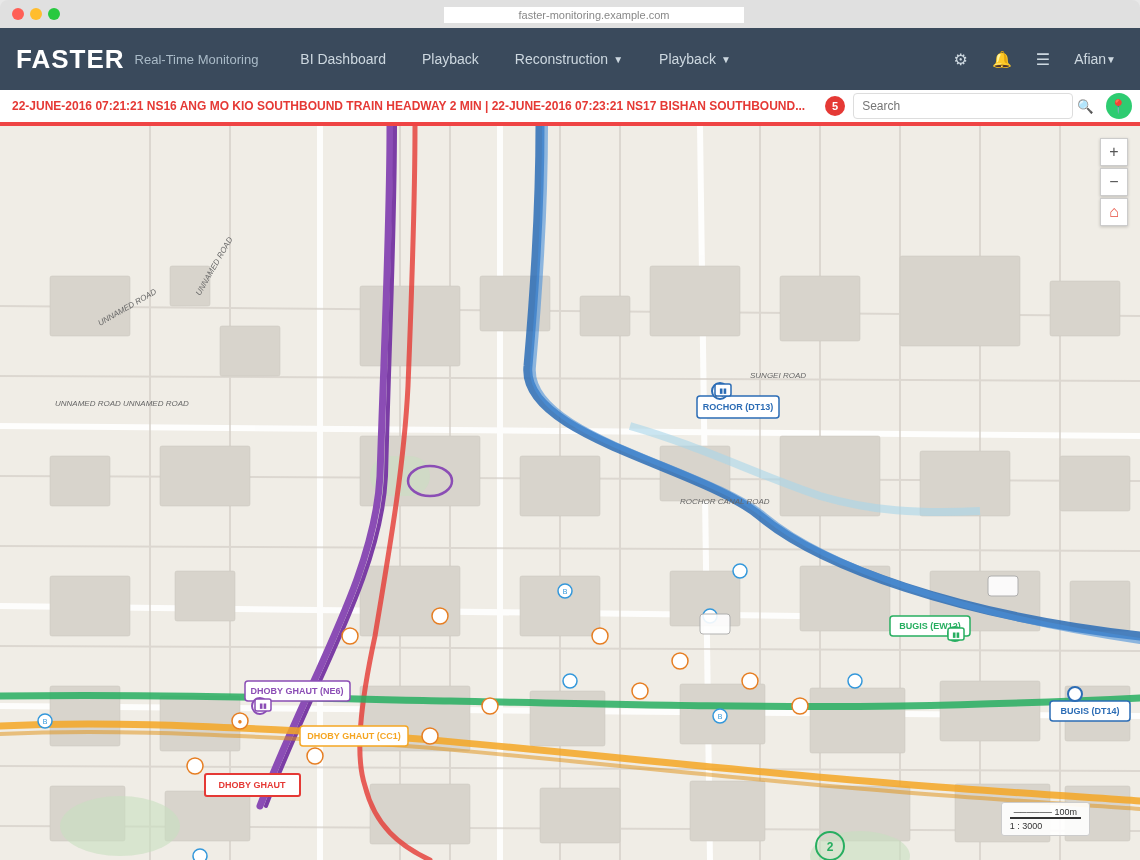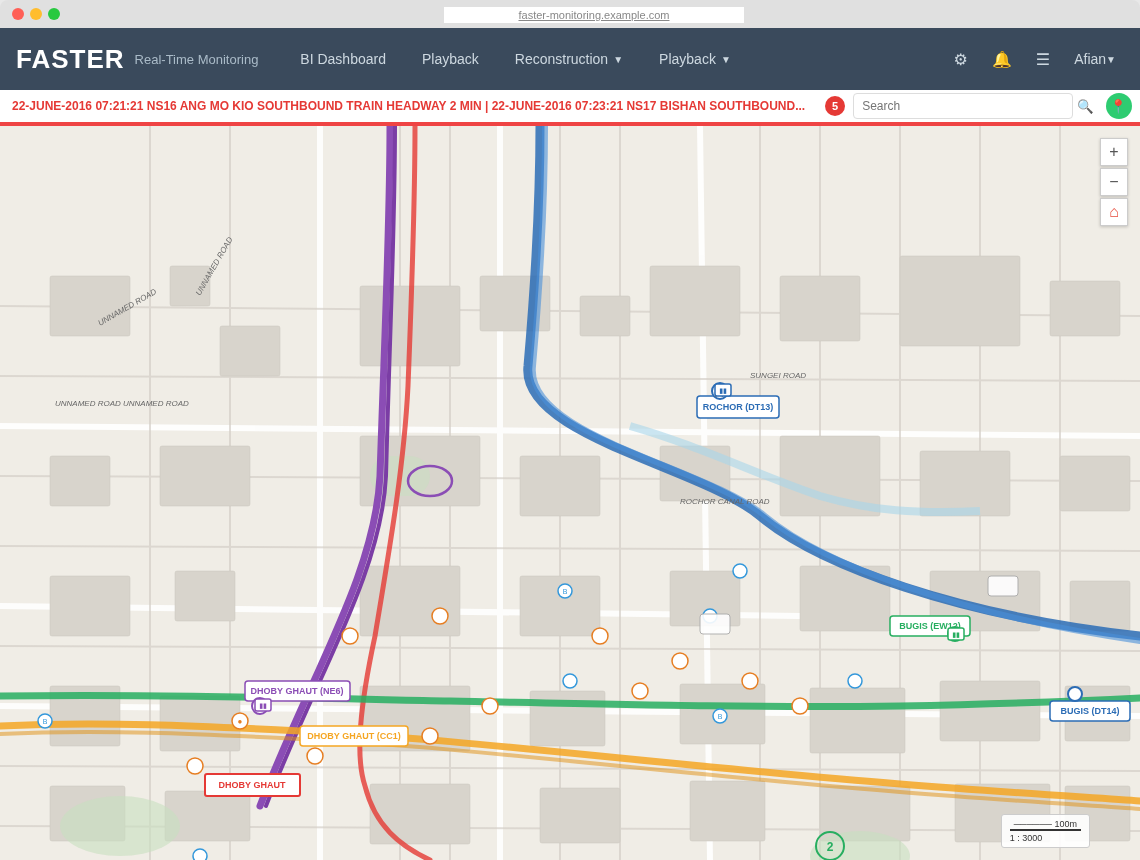--- a/index.html
+++ b/index.html
@@ -6,21 +6,21 @@
     body { width: 1140px; height: 860px; overflow: hidden; font-family: -apple-system, BlinkMacSystemFont, 'Segoe UI', sans-serif; background: #e8e8e8; }
 
     
     .window-chrome { background: #e0e0e0; height: 28px; display: flex; align-items: center; padding: 0 12px; border-radius: 8px 8px 0 0; }
     .window-buttons { display: flex; gap: 6px; }
     .win-btn { width: 12px; height: 12px; border-radius: 50%; }
     .win-btn.red { background: #ff5f56; }
     .win-btn.yellow { background: #ffbd2e; }
     .win-btn.green { background: #27c93f; }
     .window-url { flex: 1; text-align: center; }
-    .url-bar { background: white; border-radius: 0; padding: 2px 16px; font-size: 11px; color: #888; display: inline-block; min-width: 300px; text-decoration: underline; }
+    .url-bar { background: white; border-radius: 0; padding: 2px 16px; font-size: 11px; color: #888; display: inline-block; min-width: 300px; }
 
     
     .navbar { background: #3a4a5c; height: 62px; display: flex; align-items: center; padding: 0 16px; gap: 0; }
     .brand { display: flex; align-items: center; gap: 10px; margin-right: 24px; }
     .brand-name { color: white; font-size: 26px; font-weight: 900; letter-spacing: 1px; }
     .brand-subtitle { color: #aabbc8; font-size: 13px; font-weight: 400; }
     .nav-items { display: flex; align-items: flex-end; gap: 0; flex: 1; }
     .nav-item { color: #cdd8e0; font-size: 14px; padding: 0 18px; height: 62px; display: flex; align-items: center; gap: 5px; cursor: pointer; transition: background 0.2s; }
     .nav-icons { display: flex; align-items: center; gap: 8px; margin-left: auto; }
     .nav-icon-btn { color: #cdd8e0; font-size: 16px; padding: 8px; cursor: pointer; }
@@ -37,21 +37,21 @@
 
     
     .map-container { position: relative; width: 1140px; height: 734px; overflow: hidden; background: #f0ede6; }
 
     
     .map-controls { position: absolute; right: 12px; top: 12px; display: flex; flex-direction: column; gap: 2px; z-index: 10; }
     .map-ctrl-btn { background: white; border: 1px solid #ccc; width: 28px; height: 28px; display: flex; align-items: center; justify-content: center; cursor: pointer; font-size: 16px; color: #555; box-shadow: 0 1px 3px rgba(0,0,0,0.2); }
     .map-ctrl-btn.home { background: white; color: #e74c3c; }
 
     
-    .scale-bar { position: absolute; right: 50px; bottom: 12px; background: rgba(255,255,255,0.9); padding: 4px 8px; border-radius: 3px; font-size: 10px; color: #333; z-index: 10; border: 1px solid #ccc; }
+    .scale-bar { position: absolute; right: 50px; bottom: 24px; background: rgba(255,255,255,0.9); padding: 4px 8px; border-radius: 3px; font-size: 10px; color: #333; z-index: 10; border: 1px solid #ccc; }
 
     
     .dropdown-arrow { font-size: 10px; }
 
     
     svg.map-svg { position: absolute; top: 0; left: 0; width: 100%; height: 100%; }
   </style>
 </head>
 <body>
 

